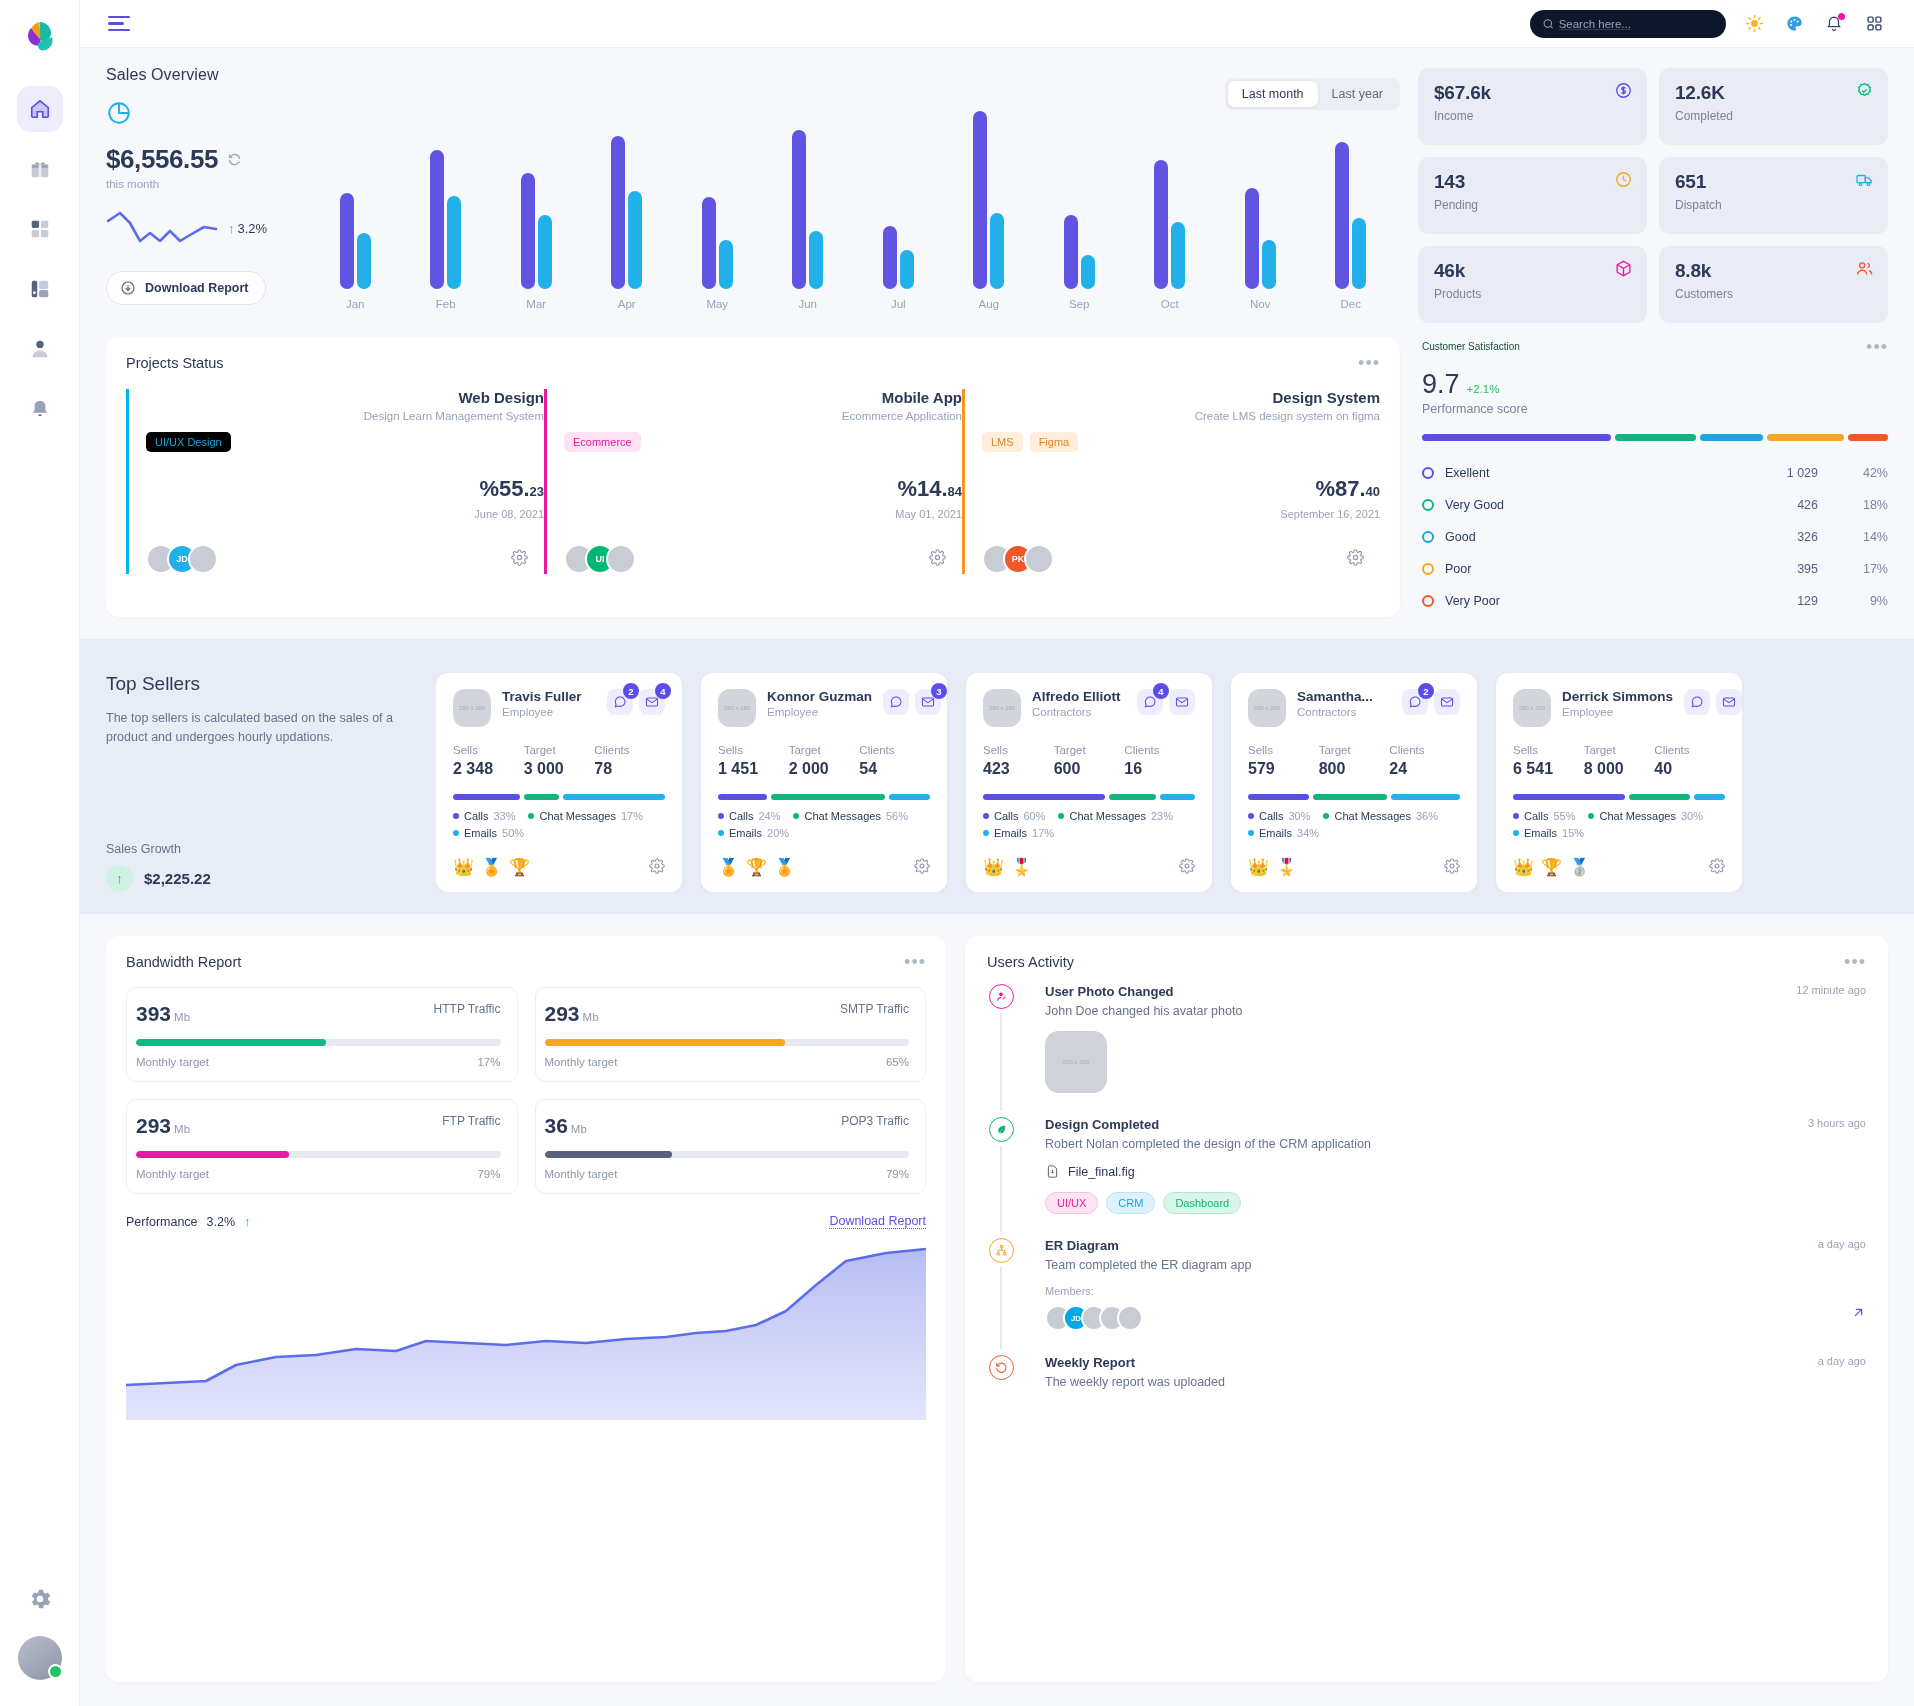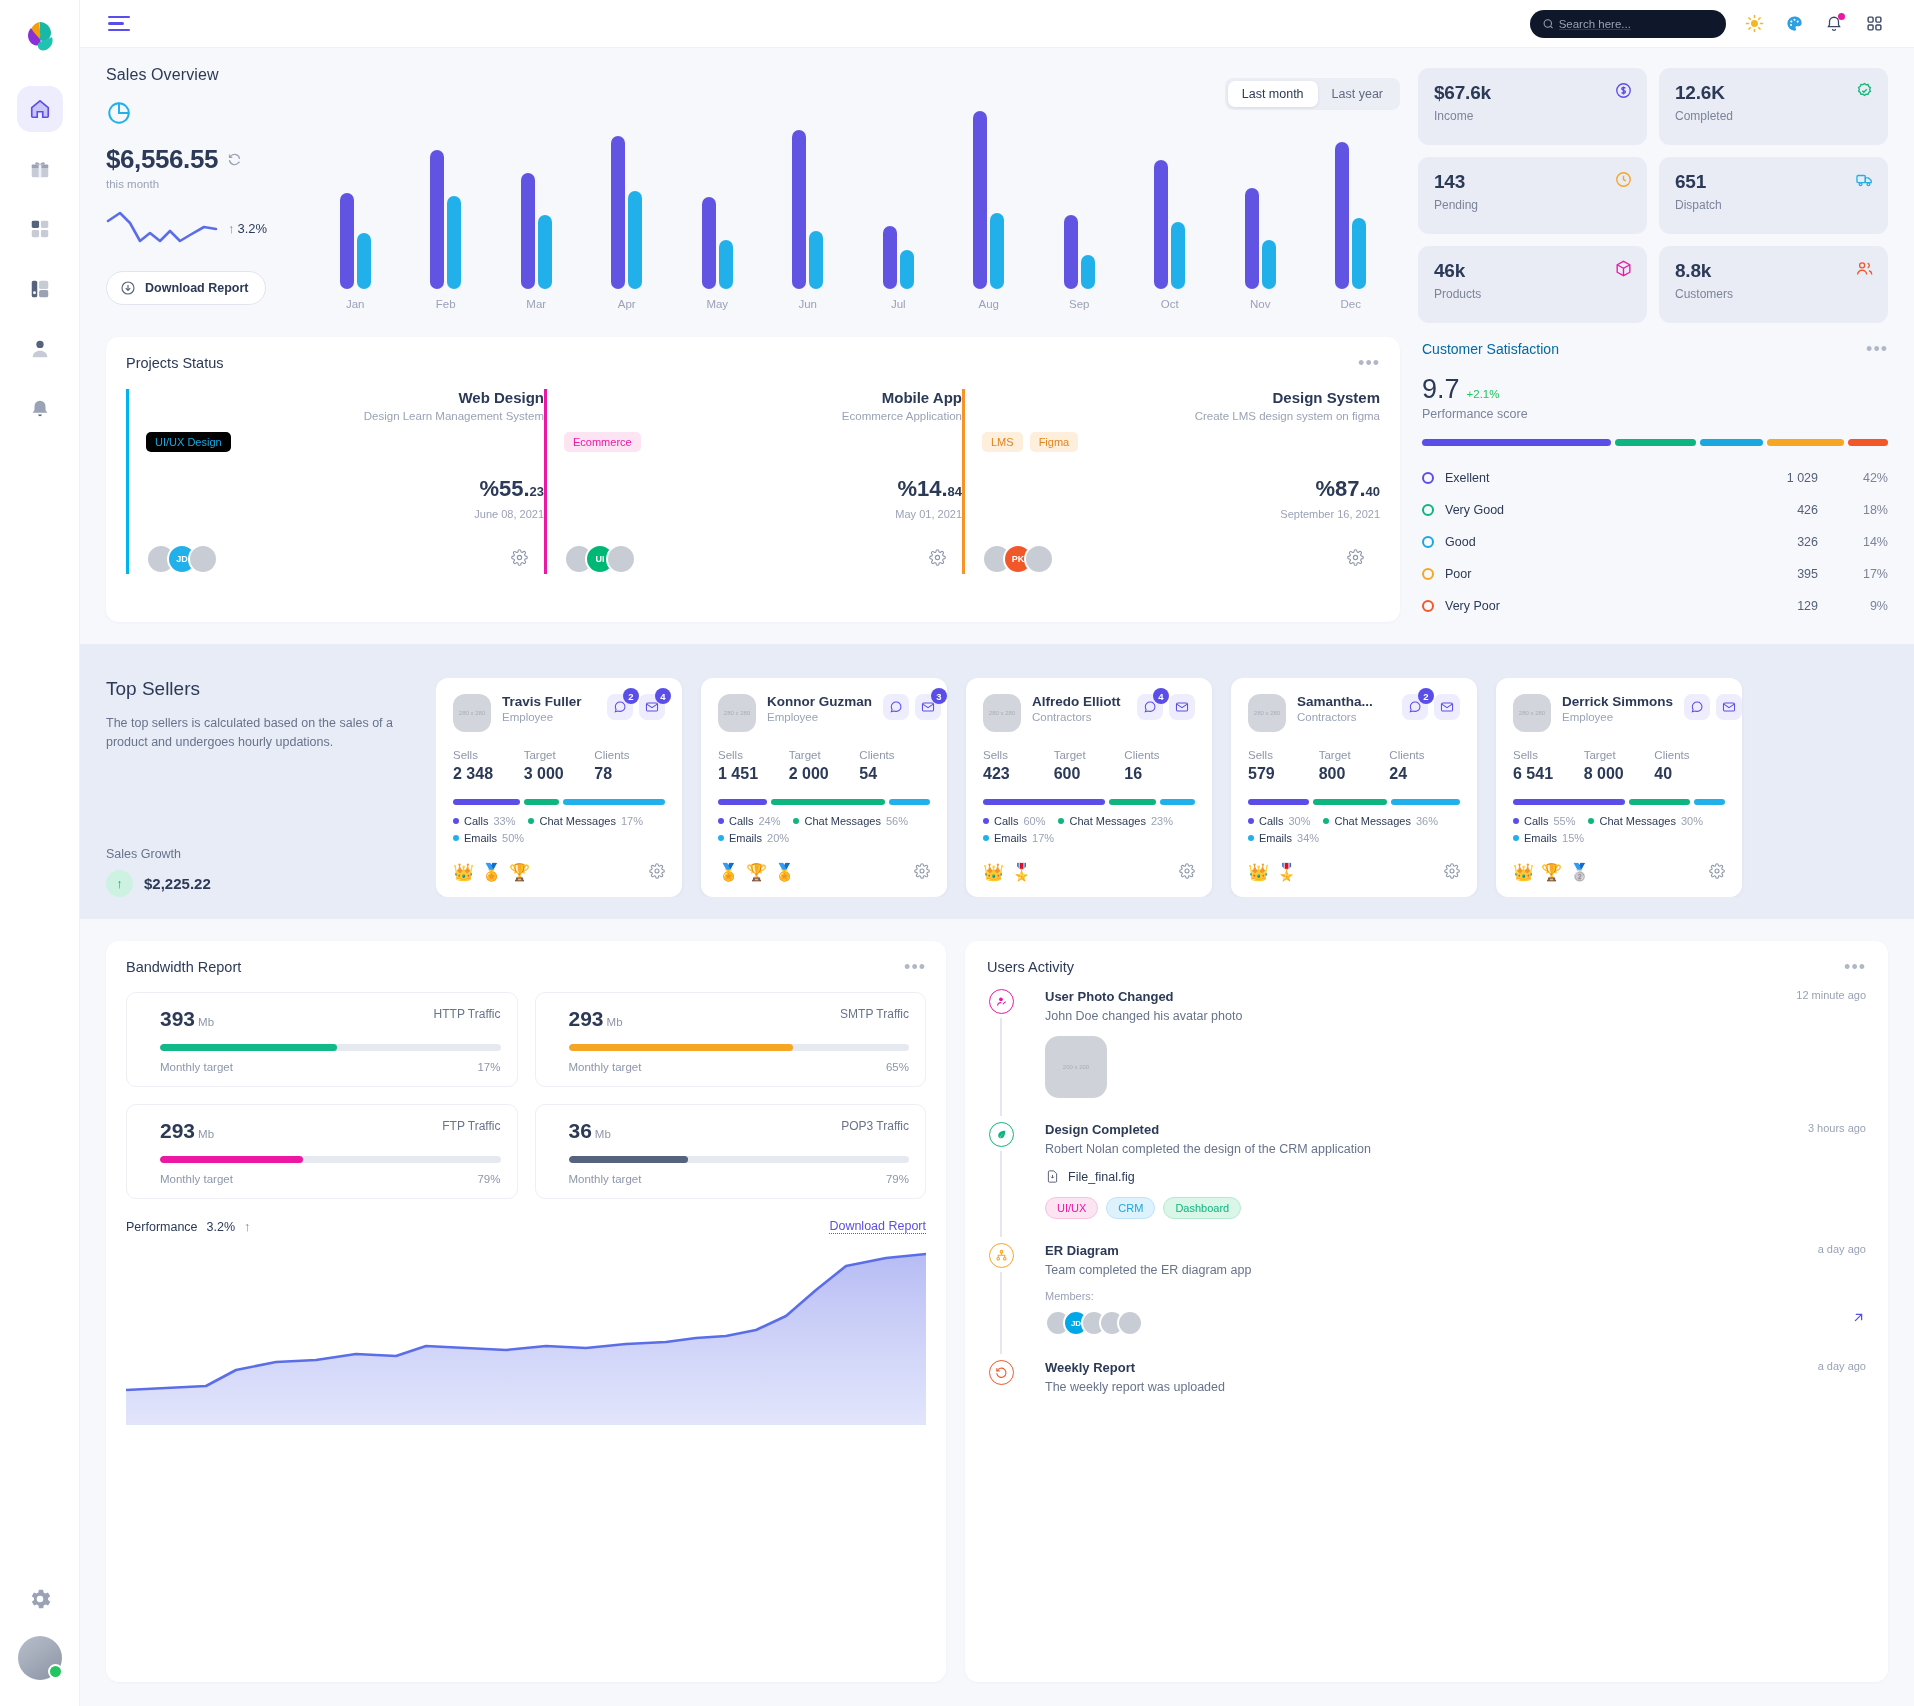--- a/index.html
+++ b/index.html
@@ -133,21 +133,21 @@
   .proj-foot { display:flex; align-items:center; margin-top:24px; }
   .av-stack { display:flex; }
   .av { width:30px; height:30px; border-radius:50%; background:#c8ccd4;
     border:2px solid #fff; margin-left:-9px; font-size:9px; color:#fff;
     display:flex; align-items:center; justify-content:center; font-weight:700; }
   .av:first-child { margin-left:0; }
   .gear { margin-left:auto; margin-right:16px; cursor:pointer; }
 
   .satis { width:470px; flex:0 0 470px; padding: 4px 0 0 4px; }
   .satis-head { display:flex; align-items:center; }
-  .satis-title { font-size:14px; color:#0369a1; }
+  .satis-title { font-size:10px; color:#14532d; }
   .score { font-size:27px; font-weight:300; color:#2c3a57; display:flex;
     align-items:baseline; gap:7px; margin-top:17px; }
   .score small { font-size:11.5px; color:#22c55e; font-weight:400; }
   .score-lbl { font-size:12.5px; color:#7b8499; margin-top:2px; }
   .seg { display:flex; gap:4px; margin-top:18px; }
   .seg span { height:7px; border-radius:4px; display:block; }
   .sat-list { margin-top:16px; }
   .sat-item { display:flex; align-items:center; padding:9px 0; font-size:12.5px; }
   .ring { width:12px; height:12px; border-radius:50%; border:2px solid;
     margin-right:11px; flex:0 0 12px; }
@@ -202,21 +202,21 @@
   .sl-foot { display:flex; align-items:center; margin-top:18px; }
   .medals { display:flex; gap:7px; font-size:17px; }
   .sl-gear { margin-left:auto; cursor:pointer; }
 
   
   .bot-row { display:flex; gap:19px; padding: 22px 26px 24px 26px; background:#f7f8fc; flex:1; }
   .bw { width:840px; flex:0 0 840px; background:#fff; border-radius:13px;
     padding:18px 20px 0 20px; box-shadow:0 1px 3px rgba(40,50,90,.04);
     display:flex; flex-direction:column; overflow:hidden; }
   .bw-grid { display:grid; grid-template-columns:1fr 1fr; gap:17px; margin-top:17px; }
-  .bw-card { border:1px solid #edeff5; border-radius:10px; padding:14px 16px 13px 33px; }
+  .bw-card { border:1px solid #edeff5; border-radius:10px; padding:14px 16px 13px 9px; }
   .bw-top { display:flex; align-items:flex-start; }
   .bw-num { font-size:21px; font-weight:700; color:#2c3a57; }
   .bw-num small { font-size:11.5px; font-weight:400; color:#8d96aa; margin-left:3px; }
   .bw-kind { margin-left:auto; font-size:12px; color:#68738c; }
   .bw-track { height:7px; border-radius:4px; background:#e6e9f0; margin-top:13px;
     overflow:hidden; }
   .bw-fill { height:7px; border-radius:4px; }
   .bw-foot { display:flex; margin-top:10px; font-size:11.5px; color:#8d96aa; }
   .bw-foot .r { margin-left:auto; }
   .perf-row { display:flex; align-items:center; margin-top:20px; font-size:12.5px;

